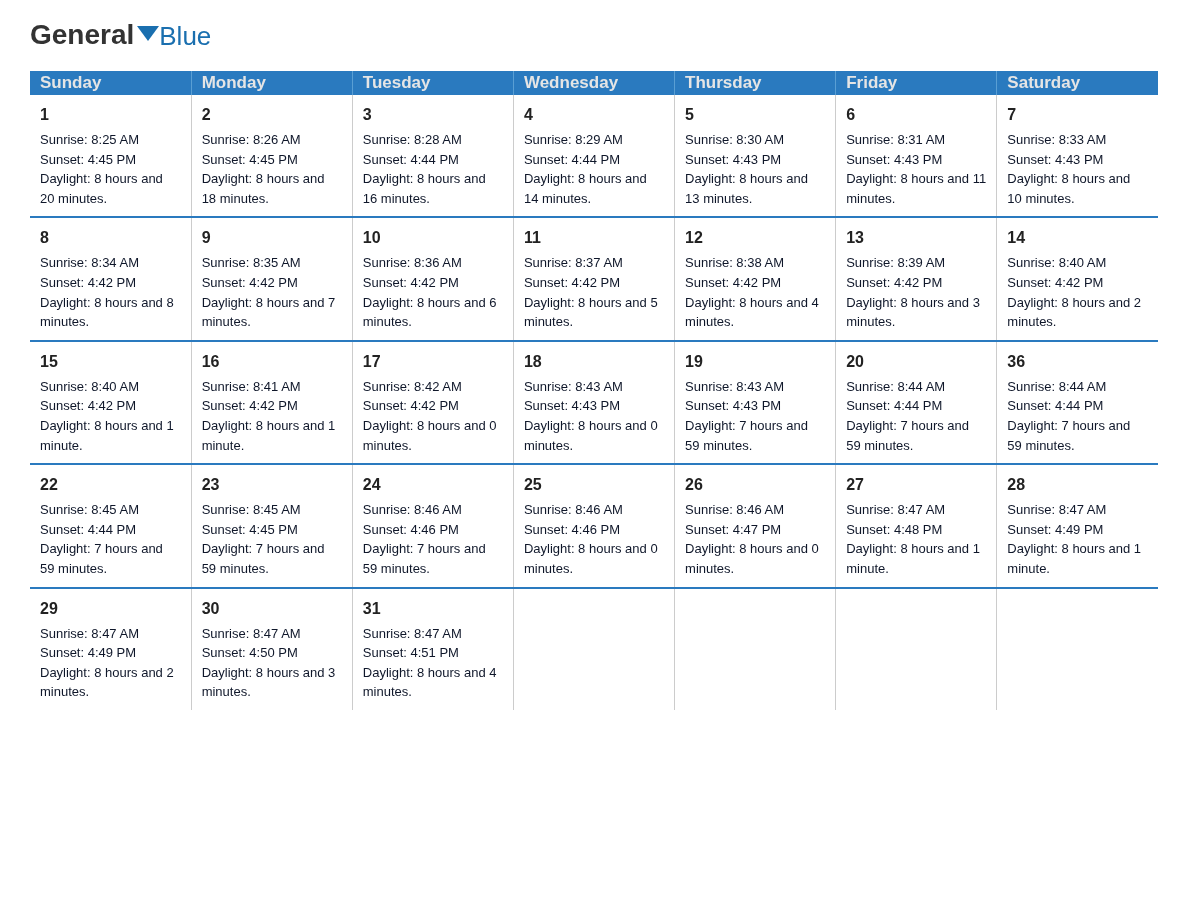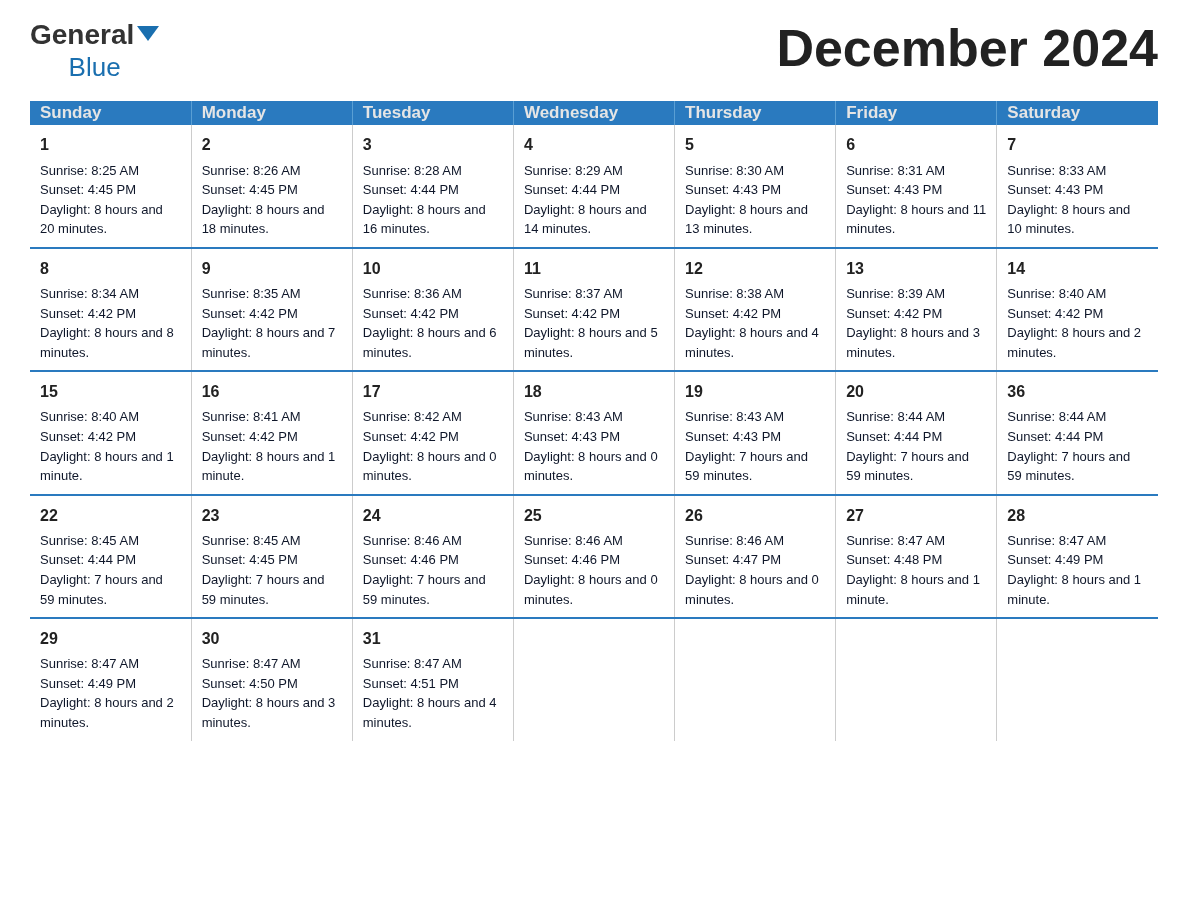--- a/index.html
+++ b/index.html
@@ -84,40 +84,38 @@
     tbody tr:last-child {
       border-bottom: none;
     }
     .logo-wrapper {
       display: flex;
       align-items: center;
       gap: 0px;
     }
     .logo-lines {
       display: flex;
-      flex-direction: column;
-      text-align: center;
+      flex-direction: row;
     }
   </style>
 </head>
 <body>
 
 <div class="header">
   <div class="logo">
     <div class="logo-wrapper">
       <div class="logo-lines">
         <div style="font-size:28px; font-weight:bold; color:#333; line-height:1.1;">
           General<span style="display:inline-block; width:0; height:0; border-left:11px solid transparent; border-right:11px solid transparent; border-top:15px solid #1a6faf; margin-left:3px; vertical-align:middle; position:relative; top:-3px;"></span>
         </div>
         <div style="font-size:26px; font-weight:normal; color:#1a6faf; line-height:1.1; margin-top:2px;">Blue</div>
       </div>
     </div>
   </div>
   <div class="title-section">
-    <div class="month-title">December 2024</div>
   </div>
 </div>
 
 <table>
   <thead>
     <tr>
     <th>Sunday</th>
         <th>Monday</th>
         <th>Tuesday</th>
         <th>Wednesday</th>

